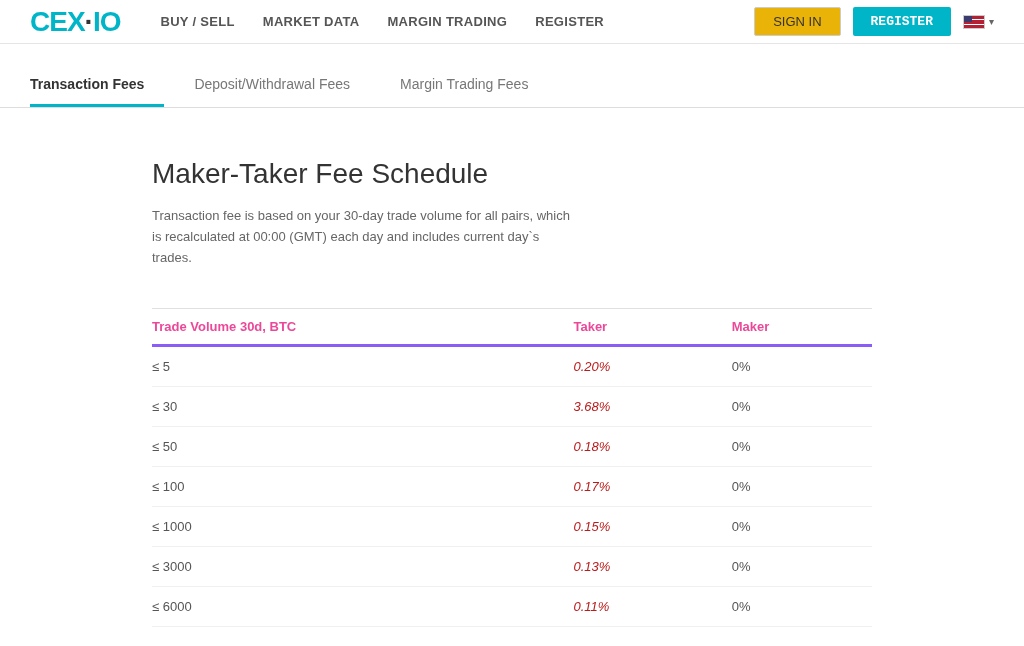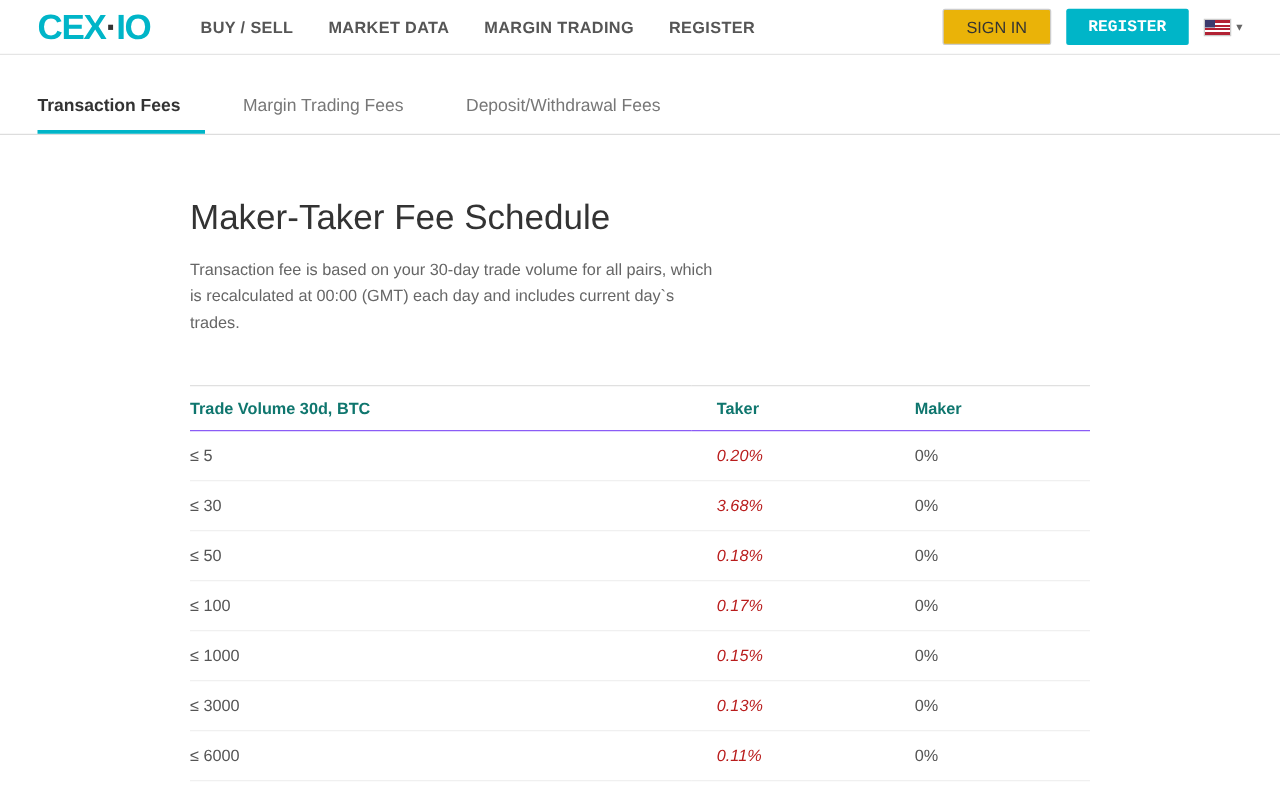--- a/index.html
+++ b/index.html
@@ -151,24 +151,24 @@
 
     
     .fee-table {
       width: 100%;
       border-collapse: collapse;
     }
     .fee-table th {
       text-align: left;
       font-size: 13px;
       font-weight: 700;
-      color: #0f766e;
+      color: #ec4899;
       padding: 10px 0;
       border-top: 1px solid #e0e0e0;
-      border-bottom: 1px solid #8b5cf6;
+      border-bottom: 3px solid #8b5cf6;
     }
     .fee-table th.col-taker,
     .fee-table th.col-maker {
       text-align: left;
       padding-left: 20px;
     }
     .fee-table td {
       padding: 12px 0;
       font-size: 13px;
       color: #555;
@@ -203,22 +203,22 @@
     <div class="flag-wrapper">
       <span class="flag"></span>
       <span class="chevron-down">▾</span>
     </div>
   </div>
 </header>
 
 <div class="tabs-container">
   <div class="tabs">
     <div class="tab active">Transaction Fees</div>
+    <div class="tab">Deposit/Withdrawal Fees</div>
     <div class="tab">Margin Trading Fees</div>
-    <div class="tab">Deposit/Withdrawal Fees</div>
   </div>
 </div>
 
 <div class="main-content">
   <h1 class="section-title">Maker-Taker Fee Schedule</h1>
   <p class="section-description">Transaction fee is based on your 30-day trade volume for all pairs, which is recalculated at 00:00 (GMT) each day and includes current day`s trades.</p>
 
   <table class="fee-table">
     <thead>
       <tr>

